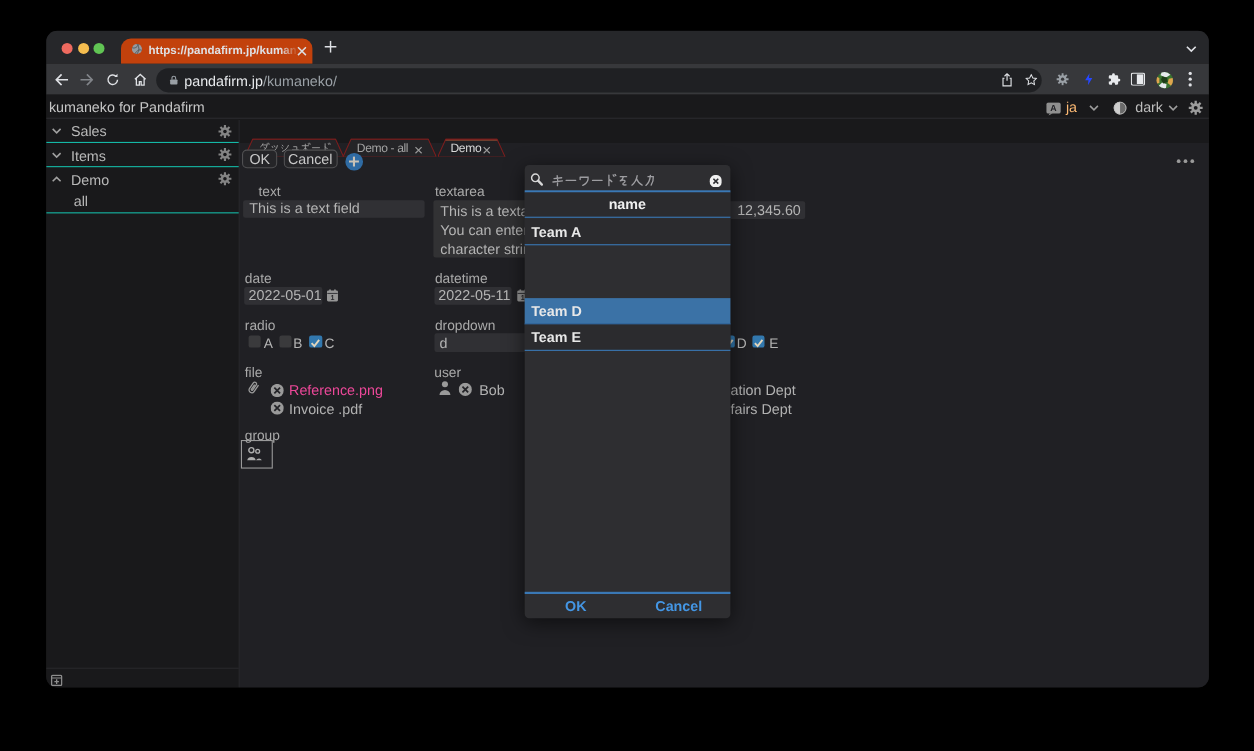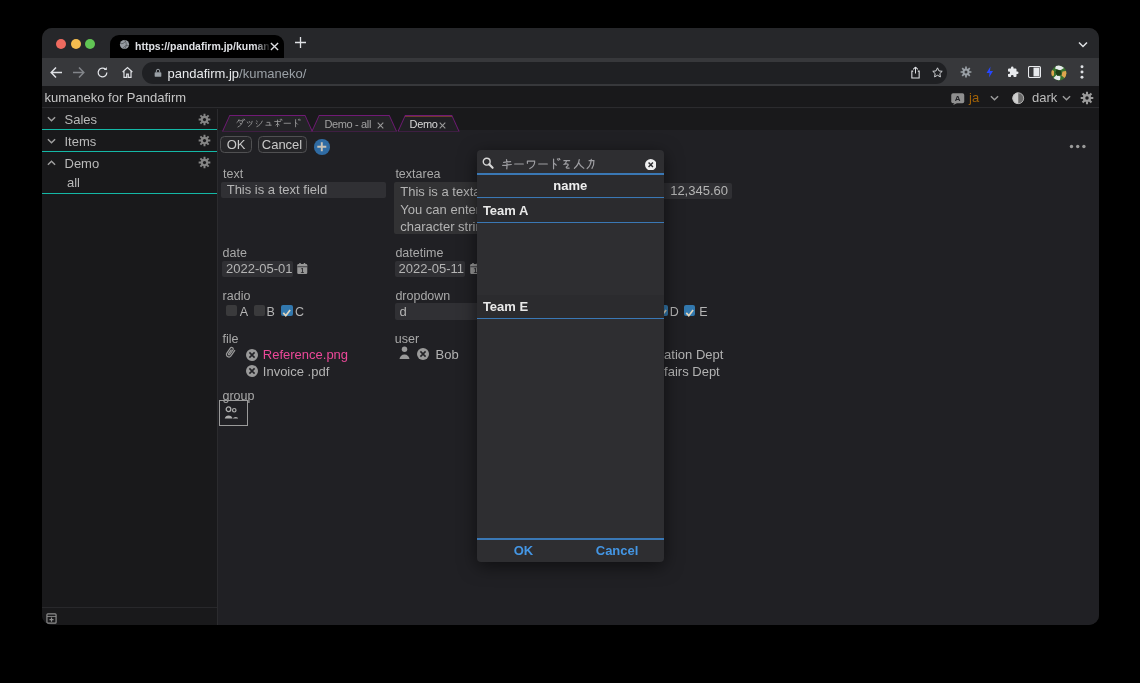--- a/index.html
+++ b/index.html
@@ -3,29 +3,29 @@
 <style>
 *{margin:0;padding:0;box-sizing:border-box}
 html,body{width:1140px;height:683px;background:#000;overflow:hidden}
 body{font-family:"Liberation Sans",sans-serif;}
 .a{position:absolute}
 #S{position:relative;width:1140px;height:683px;background:#000}
 #win{left:42px;top:28px;width:1057px;height:597px;border-radius:10px;overflow:hidden;background:#1a1a1c}
 
 #strip{left:0;top:0;width:1057px;height:30px;background:#26272a}
 .tl{width:10px;height:10px;border-radius:50%;top:11px}
-#ctab{left:68px;top:6.8px;width:174px;height:23.2px;background:#000000;border-radius:9px 9px 0 0}
+#ctab{left:68px;top:6.8px;width:174px;height:23.2px;background:#c2410c;border-radius:9px 9px 0 0}
 #toolbar{left:0;top:30px;width:1057px;height:28px;background:#37383b}
 #omni{left:99.5px;top:4px;width:805px;height:22px;border-radius:11px;background:#1f2023}
 
 #apphead{left:0;top:58px;width:1057px;height:21.5px;background:#19191b;border-bottom:1px solid #2b2b2e}
 #sidebar{left:0;top:80.5px;width:176px;height:516.5px;background:#19191b;border-right:1px solid #2b2b2e}
 #content{left:176px;top:80.5px;width:881px;height:516.5px;background:#202024}
 #tabbar{left:0;top:0;width:881px;height:21px;background:#19191b}
-.atab{top:6px;height:17.1px;background:#701a75;clip-path:polygon(7.7px 0,calc(100% - 7.7px) 0,100% 100%,0 100%)}
+.atab{top:17px;height:17.1px;background:#7f1d1d;clip-path:polygon(7.7px 0,calc(100% - 7.7px) 0,100% 100%,0 100%)}
 .atabi{position:absolute;left:1px;top:1px;width:calc(100% - 2px);height:16.1px;background:#242427;clip-path:polygon(7.2px 0,calc(100% - 7.2px) 0,100% 100%,0 100%)}
 .srow{height:21.8px;border-bottom:1px solid #14b8a6;color:#b9b9b9;font-size:13px;position:relative}
 .gear{position:absolute;right:6px;top:4px}
 .lbl{color:#a9a9a9;font-size:12.5px}
 .inp{background:#303034;color:#b4b4b4;font-size:13px;border-radius:2px}
 .cb{width:11.4px;height:11.4px;border-radius:2px;background:#3a3a3c}
 .cbc{width:11.4px;height:11.4px;border-radius:2px;background:#3278ae}
 .cblbl{color:#b4b4b4;font-size:12.5px}
 
 #modal{left:476.7px;top:150.3px;width:187.2px;height:411.7px;background:#2e2e31;border-radius:4px;box-shadow:0 4px 18px rgba(0,0,0,.55);z-index:10}
@@ -122,21 +122,21 @@
           <circle cx="2" cy="14" r="1.7" fill="#dfe1e5"></circle>
         </svg>
   </div>
   <div class="a" id="apphead">
     <div class="a" style="left:2.5px;top:3.5px;font-size:13px;color:#c6c6c6">kumaneko for Pandafirm</div>
     <svg class="a" style="left:909px;top:7px" width="13.5" height="12" viewBox="0 0 27 24">
           <rect x="0.5" y="0.5" width="26" height="20" rx="3.5" fill="#8f8f8f"></rect>
           <path d="M7 20l-3 4.5 8-4.5z" fill="#8f8f8f"></path>
           <text x="13.5" y="16.5" font-size="16" font-weight="bold" fill="#232327" text-anchor="middle" font-family="Liberation Sans">A</text>
         </svg>
-    <div class="a" style="left:927px;top:4px;font-size:13px;color:#a16207">ja</div>
+    <div class="a" style="left:927px;top:4px;font-size:13px;color:#fdba74">ja</div>
     <svg class="a" style="left:948px;top:9px" width="9" height="6" viewBox="0 0 10 6">
           <path d="M1 1l4 4 4-4" fill="none" stroke="#9c9c9c" stroke-width="1.6"></path>
         </svg>
     <svg class="a" style="left:970px;top:6px" width="12.5" height="12.5" viewBox="0 0 24 24">
           <circle cx="12" cy="12" r="11" fill="#6a6a6a"></circle>
           <path d="M12 1a11 11 0 0 0 0 22z" fill="#cecece"></path>
           <circle cx="12" cy="12" r="10.4" fill="none" stroke="#bdbdbd" stroke-width="1.6"></circle>
         </svg>
     <div class="a" style="left:990px;top:4px;font-size:13px;color:#bdbdbd">dark</div>
     <svg class="a" style="left:1019.5px;top:9px" width="9" height="6" viewBox="0 0 10 6">
@@ -277,21 +277,21 @@
     <div class="a" style="left:96.2px;top:30.5px;width:15.6px;height:15.6px;border-radius:50%;background:#2f6ba3">
           <svg class="a" style="left:3px;top:3px" width="9.6" height="9.6" viewBox="0 0 10 10">
             <path d="M5 0.3v9.4M0.3 5h9.4" stroke="#c9c2b6" stroke-width="2"></path>
           </svg>
         </div>
     <svg class="a" style="left:851px;top:35.8px" width="18" height="5" viewBox="0 0 18 5">
           <circle cx="2.5" cy="2.5" r="1.7" fill="#9a9a9a"></circle>
           <circle cx="8.7" cy="2.5" r="1.7" fill="#9a9a9a"></circle>
           <circle cx="14.9" cy="2.5" r="1.7" fill="#9a9a9a"></circle>
         </svg>
-    <div class="a lbl" style="left:5px;top:58.5px">text</div>
+    <div class="a lbl" style="left:17px;top:58.5px">text</div>
     <div class="a inp" style="left:2.7px;top:73.8px;width:165.2px;height:15.6px;line-height:15.6px;padding-left:6px">This is a text field</div>
     <div class="a lbl" style="left:177.4px;top:58.5px">textarea</div>
     <div class="a inp" style="left:176.3px;top:73.8px;width:173.7px;height:52px;line-height:17.2px;padding-left:6px;padding-top:1px;background:#323234">This is a textarea.<br>You can enter a multi-<br>character strings.</div>
     <div class="a inp" style="left:402px;top:74.4px;width:112px;height:16.2px;line-height:16.2px;text-align:right;padding-right:4px">12,345.60</div>
     <div class="a lbl" style="left:4.6px;top:137.2px">date</div>
     <div class="a inp" style="left:4px;top:152.2px;width:70.7px;height:16.1px;line-height:16.1px;padding-left:4px">2022-05-01</div>
     <svg class="a" style="left:79.3px;top:154.5px" width="10.5" height="11.5" viewBox="0 0 21 23">
           <rect x="0.5" y="2" width="20" height="20" rx="2.5" fill="#969696"></rect>
           <rect x="4.5" y="0" width="3" height="5" fill="#969696"></rect>
           <rect x="13.5" y="0" width="3" height="5" fill="#969696"></rect>
@@ -394,17 +394,18 @@
           <path d="M34 22 H74 C76 48 70 68 58 86 M52 12 C50 44 38 72 18 88"></path>
         </g>
   </svg>
   <svg class="a" style="left:168.3px;top:8.5px" width="11.5" height="11.5" viewBox="0 0 12 12">
         <circle cx="6" cy="6" r="6" fill="#f0f0f0"></circle>
         <path d="M3.7 3.7l4.6 4.6M8.3 3.7l-4.6 4.6" stroke="#2e2e31" stroke-width="1.5"></path>
       </svg>
   <div class="a" style="left:0;top:23.2px;width:187.2px;height:2px;background:#3a78b5"></div>
   <div class="a" style="left:0;top:25.2px;width:187.2px;height:22.3px;border-bottom:1px solid #3a78b5;text-align:center;color:#f0f0f0;font-weight:bold;font-size:13px;line-height:22.3px;background:#2b2b2e">name</div>
   <div class="a mrow" style="top:48.5px">Team A</div>
+  <div class="a mrow msel" style="top:120.8px;border-bottom-color:#2c5f93">Team D</div>
   <div class="a mrow" style="top:144.9px">Team E</div>
   <div class="a" style="left:0;top:388.2px;width:187.2px;height:2px;background:#3a78b5"></div>
   <div class="a" style="left:0;top:390.2px;width:93.6px;text-align:center;color:#4496e4;font-weight:bold;font-size:13px;line-height:21px">OK</div>
   <div class="a" style="left:93.6px;top:390.2px;width:93.6px;text-align:center;color:#4496e4;font-weight:bold;font-size:13px;line-height:21px">Cancel</div>
 </div>
 </div>
 </body></html>

